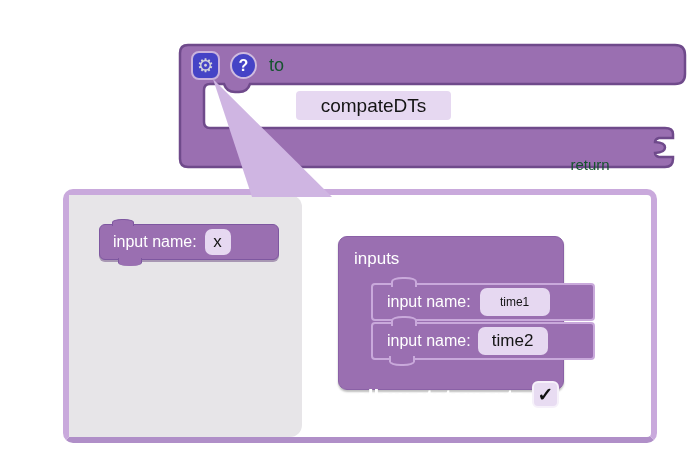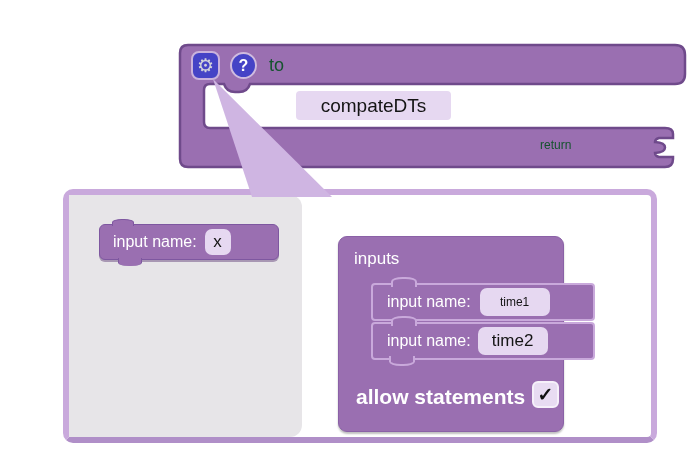--- a/index.html
+++ b/index.html
@@ -11,42 +11,42 @@
   
   #proc-svg{left:178px;top:43px;z-index:10;}
   .block-label{color:#14532d;font-size:18px;white-space:nowrap;z-index:15;}
   .name-field{
     left:296px;top:52px;width:155px;height:29px;line-height:29px;text-align:center;
     background:#e6d8f1;border-radius:4px;color:#151515;font-size:19px;z-index:15;margin-top:39px;
   }
   .icon-btn{box-sizing:border-box;z-index:40;display:flex;align-items:center;justify-content:center;cursor:pointer;}
   #gear-btn{left:191px;top:51px;width:29px;height:29px;background:#4543c6;border:2px solid #c9b2dc;border-radius:8px;color:#d2d2da;font-size:19px;}
   #help-btn{left:230px;top:52px;width:27px;height:27px;background:#4543c6;border:2px solid #cfbbdf;border-radius:50%;color:#ffffff;font-size:16px;font-weight:bold;}
-  #return-label{left:540px;top:138px;width:100px;text-align:left;font-size:12px;z-index:15;}
+  #return-label{left:540px;top:156px;width:100px;text-align:center;font-size:15px;z-index:15;}
   
   #mutator-triangle{left:0;top:0;z-index:30;pointer-events:none;}
   
   #popup{
     left:63px;top:189px;width:594px;height:254px;box-sizing:border-box;z-index:20;
     background:#ffffff;border:6px solid #c9a9dc;border-bottom-color:#b License08fc8;
     border-bottom-color:#b08fc8;border-radius:10px;
   }
   #flyout-panel{left:0px;top:0px;width:233px;height:242px;background:#e7e5e8;border-radius:0 12px 12px 0;}
   
   .mblock{background:#9a6fb1;border:1px solid #7e57a0;box-sizing:border-box;}
   .bump{position:absolute;background:#9a6fb1;box-sizing:border-box;}
   .bump-top{border-radius:45% 45% 0 0;}
   .bump-bottom{border-radius:0 0 45% 45%;}
   .mlabel{color:#fff;font-size:16px;white-space:nowrap;}
   .mfield{background:#e6d8f1;border-radius:7px;color:#151515;text-align:center;z-index:3;}
   
   #flyout-block{left:30px;top:29px;width:180px;height:36px;border-radius:6px;box-shadow:0 2px 0 rgba(90,55,115,.45);}
   #flyout-block .bump{border:1px solid #7e57a0;border-bottom:none;}
   
-  #inputs-block{left:269px;top:41px;width:226px;height:196px;border-radius:9px;border:1px solid #8a61a6;box-shadow:0 2px 2px rgba(0,0,0,.25);padding-left:44px;}
+  #inputs-block{left:269px;top:41px;width:226px;height:154px;border-radius:9px;border:1px solid #8a61a6;box-shadow:0 2px 2px rgba(0,0,0,.25);padding-left:44px;}
   
   .stmt{position:absolute;background:#9a6fb1;border:2px solid #c9a9db;box-sizing:border-box;border-radius:4px;z-index:2;}
   .stmt .bump{background:#9a6fb1;border:2px solid #c9a9db;z-index:4;}
   .stmt .bump-top{border-bottom:none;}
   .stmt .bump-bottom{border-top:none;}
   #checkbox{
     left:193px;top:144px;width:27px;height:27px;box-sizing:border-box;background:#e8dcf2;
     border:2px solid #f6f1fa;border-radius:6px;color:#111;font-size:19px;font-weight:bold;
     display:flex;align-items:center;justify-content:center;cursor:pointer;z-index:3;
   }

